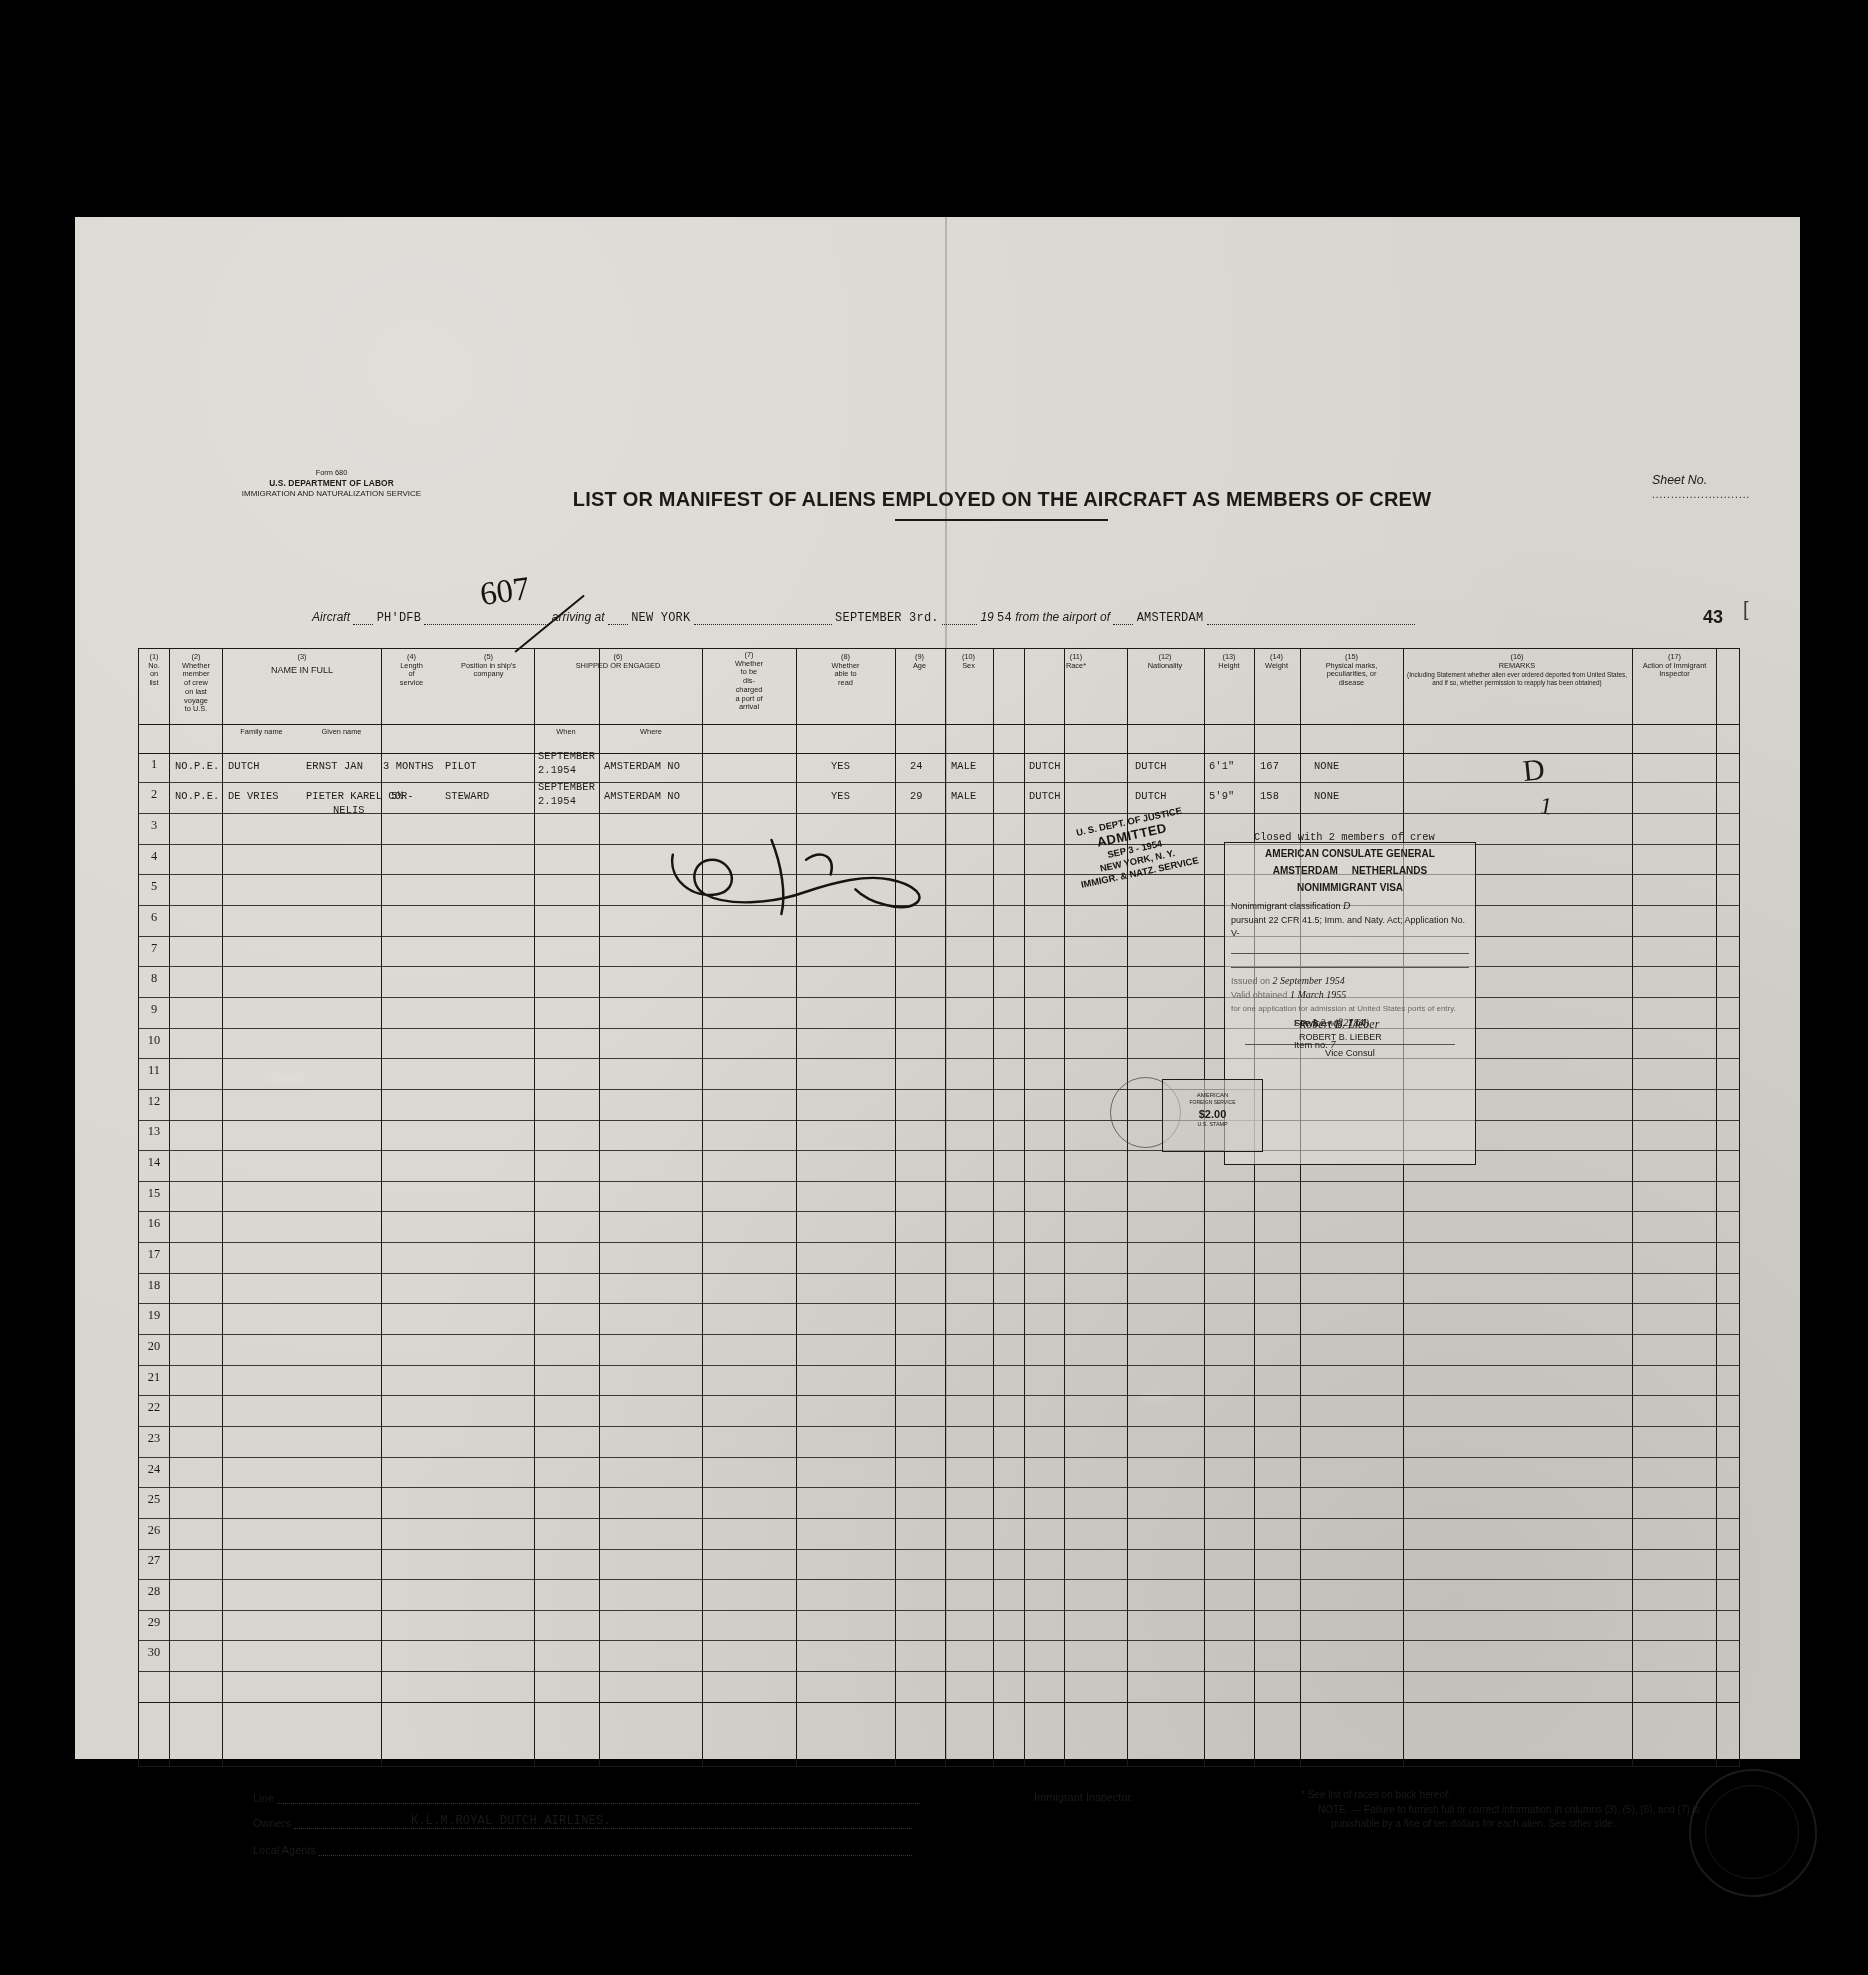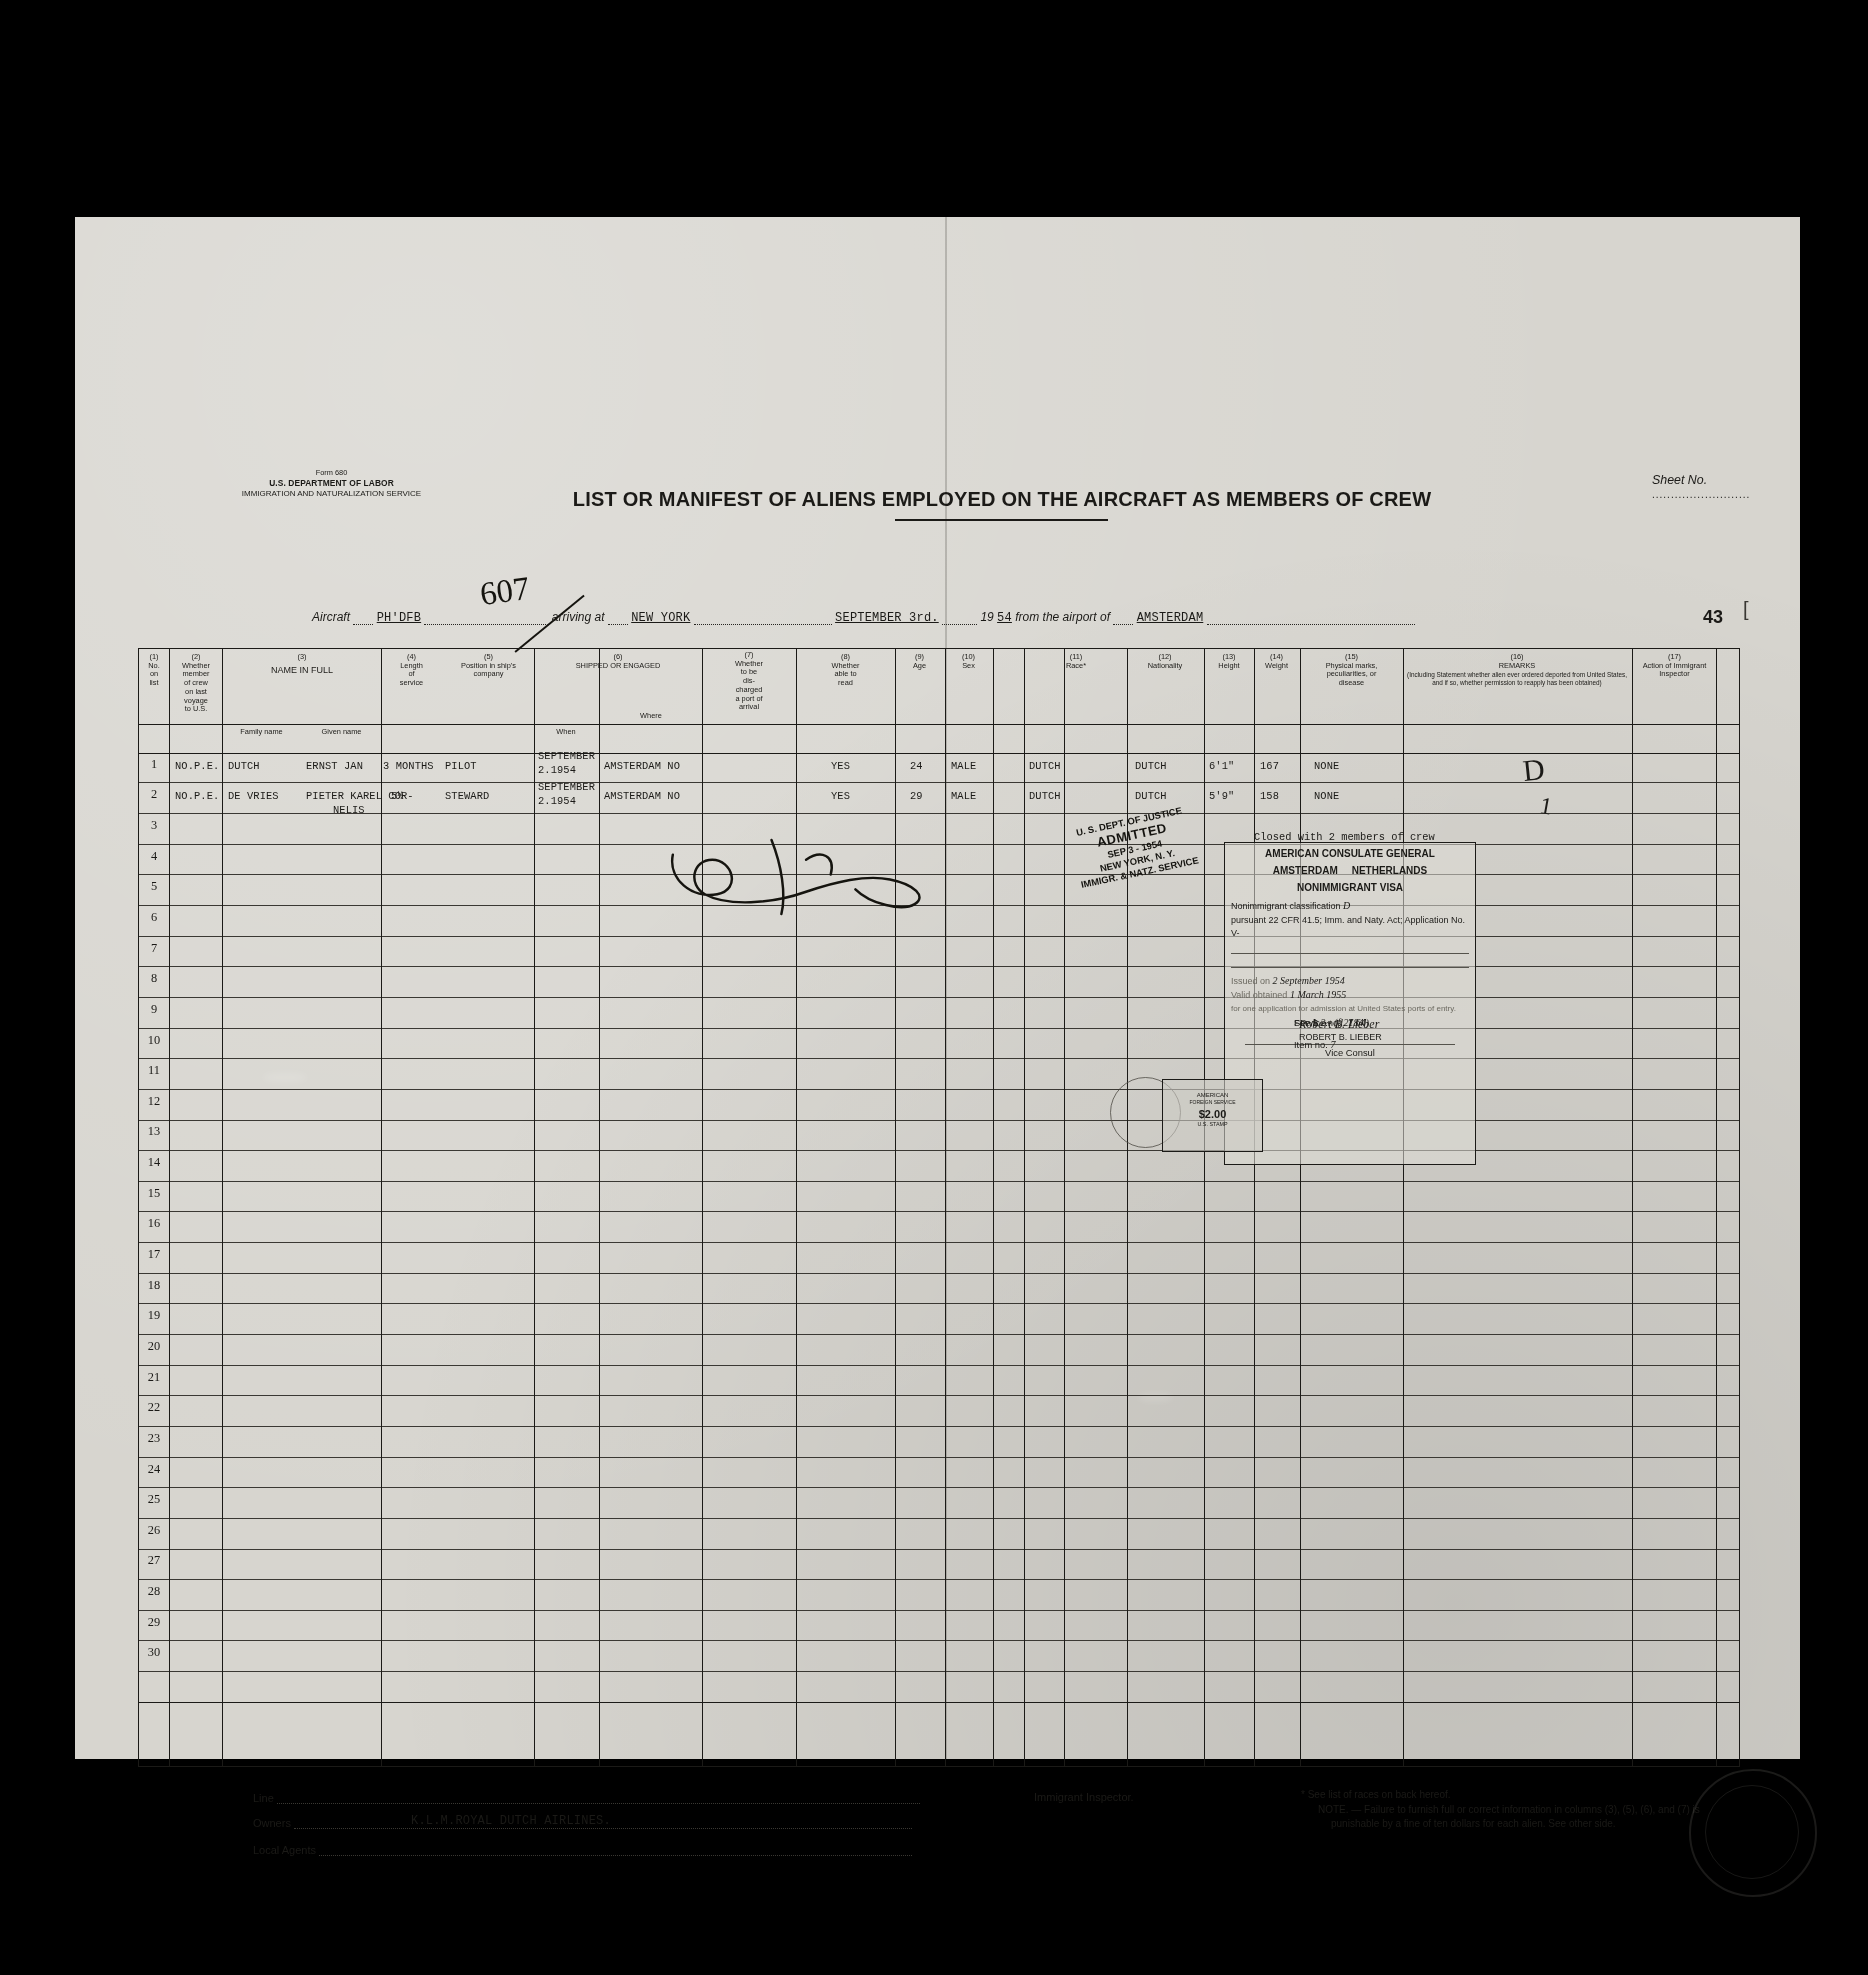--- a/index.html
+++ b/index.html
@@ -34,21 +34,21 @@
 
   #subtitle{position:absolute;left:232px;top:324px;width:1414px;text-align:center;
             font-size:12.4px;font-weight:bold;line-height:1.45;}
 
   #sheetno{position:absolute;left:1577px;top:256px;font-size:12.4px;font-style:italic;}
   #sheetno .dots{font-style:normal;letter-spacing:1px;font-size:10px;}
 
   
   #acline{position:absolute;left:237px;top:393px;width:1433px;height:23px;font-size:12px;}
   #acline .lbl{font-style:italic;}
-  #acline .val{font-family:"Liberation Mono",monospace;font-size:12px;letter-spacing:0.2px;text-decoration:underline;}
+  #acline .val{font-family:"Liberation Mono",monospace;font-size:12px;letter-spacing:0.2px;}
   #acline .dotted{display:inline-block;border-bottom:1px dotted #262521;height:13px;vertical-align:bottom;}
 
   #pagenum{position:absolute;left:1628px;top:390px;font-size:18px;font-weight:bold;}
   #pagemark{position:absolute;left:1668px;top:381px;font-size:20px;color:#3a3833;}
 
   
   .ink{position:absolute;color:#15140f;font-family:"Liberation Serif",serif;}
   #ink607{left:405px;top:356px;font-size:33px;transform:rotate(-8deg);}
   #inkslash{left:435px;top:376px;width:89px;height:64px;}
 
@@ -257,21 +257,21 @@
       <div class="num">(5)</div>
       <div class="t">Position in ship's<br>company</div>
     </div>
     <div class="hdr" style="left:396px;top:4px;width:166px;">
       <div class="num">(6)</div>
       <div class="t">SHIPPED OR ENGAGED</div>
     </div>
     <div class="hdr" style="left:396px;top:79px;width:62px;">
       <div class="t">When</div>
     </div>
-    <div class="hdr" style="left:461px;top:63px;width:102px;">
+    <div class="hdr" style="left:461px;top:79px;width:102px;">
       <div class="t">Where</div>
     </div>
     <div class="hdr" style="left:564px;top:2px;width:92px;">
       <div class="num">(7)</div>
       <div class="t">Whether<br>to be<br>dis-<br>charged<br>a port of<br>arrival</div>
     </div>
     <div class="hdr" style="left:658px;top:4px;width:97px;">
       <div class="num">(8)</div>
       <div class="t">Whether<br>able to<br>read</div>
     </div>

